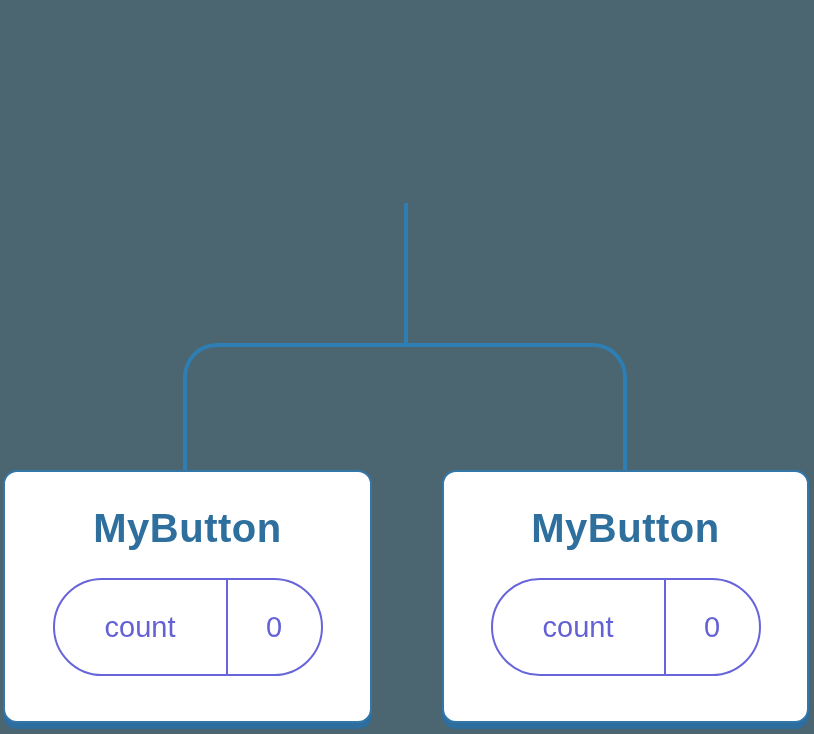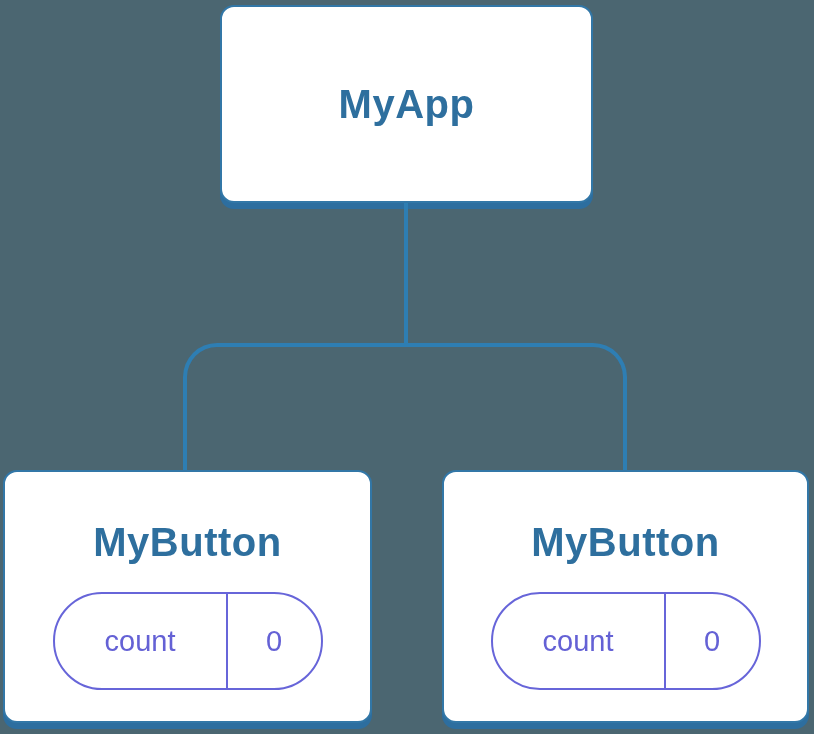--- a/index.html
+++ b/index.html
@@ -53,21 +53,21 @@
     width: 444px; height: 127px;
     border-top: 4px solid var(--line);
     border-left: 4px solid var(--line);
     border-right: 4px solid var(--line);
     border-radius: 34px 34px 0 0;
   }
   .node-child {
     top: 470px;
     height: 253px;
     display: flex; flex-direction: column; align-items: center;
-    padding-top: 46px;
+    padding-top: 32px;
   }
   .node-child-left  { left: 3px;   width: 369px; }
   .node-child-right { left: 442px; width: 367px; }
   .pill {
     margin-top: 26px;
     width: 270px; height: 98px;
     border: 2.5px solid var(--state-border);
     border-radius: 60px;
     display: flex;
     align-items: stretch;
@@ -87,23 +87,20 @@
   .pill-value {
     width: 93px;
     display: flex; align-items: center; justify-content: center;
   }
 </style>
 </head>
 <body>
 
 <div class="stage">
 
-  <div class="node node-root">
-    <span class="node-title">MyApp</span>
-  </div>
 
   <div class="stem"></div>
   <div class="bracket"></div>
 
   <div class="node node-child node-child-left">
     <span class="node-title">MyButton</span>
     <div class="pill">
       <span class="pill-key">count</span>
       <span class="pill-divider"></span>
       <span class="pill-value">0</span>

